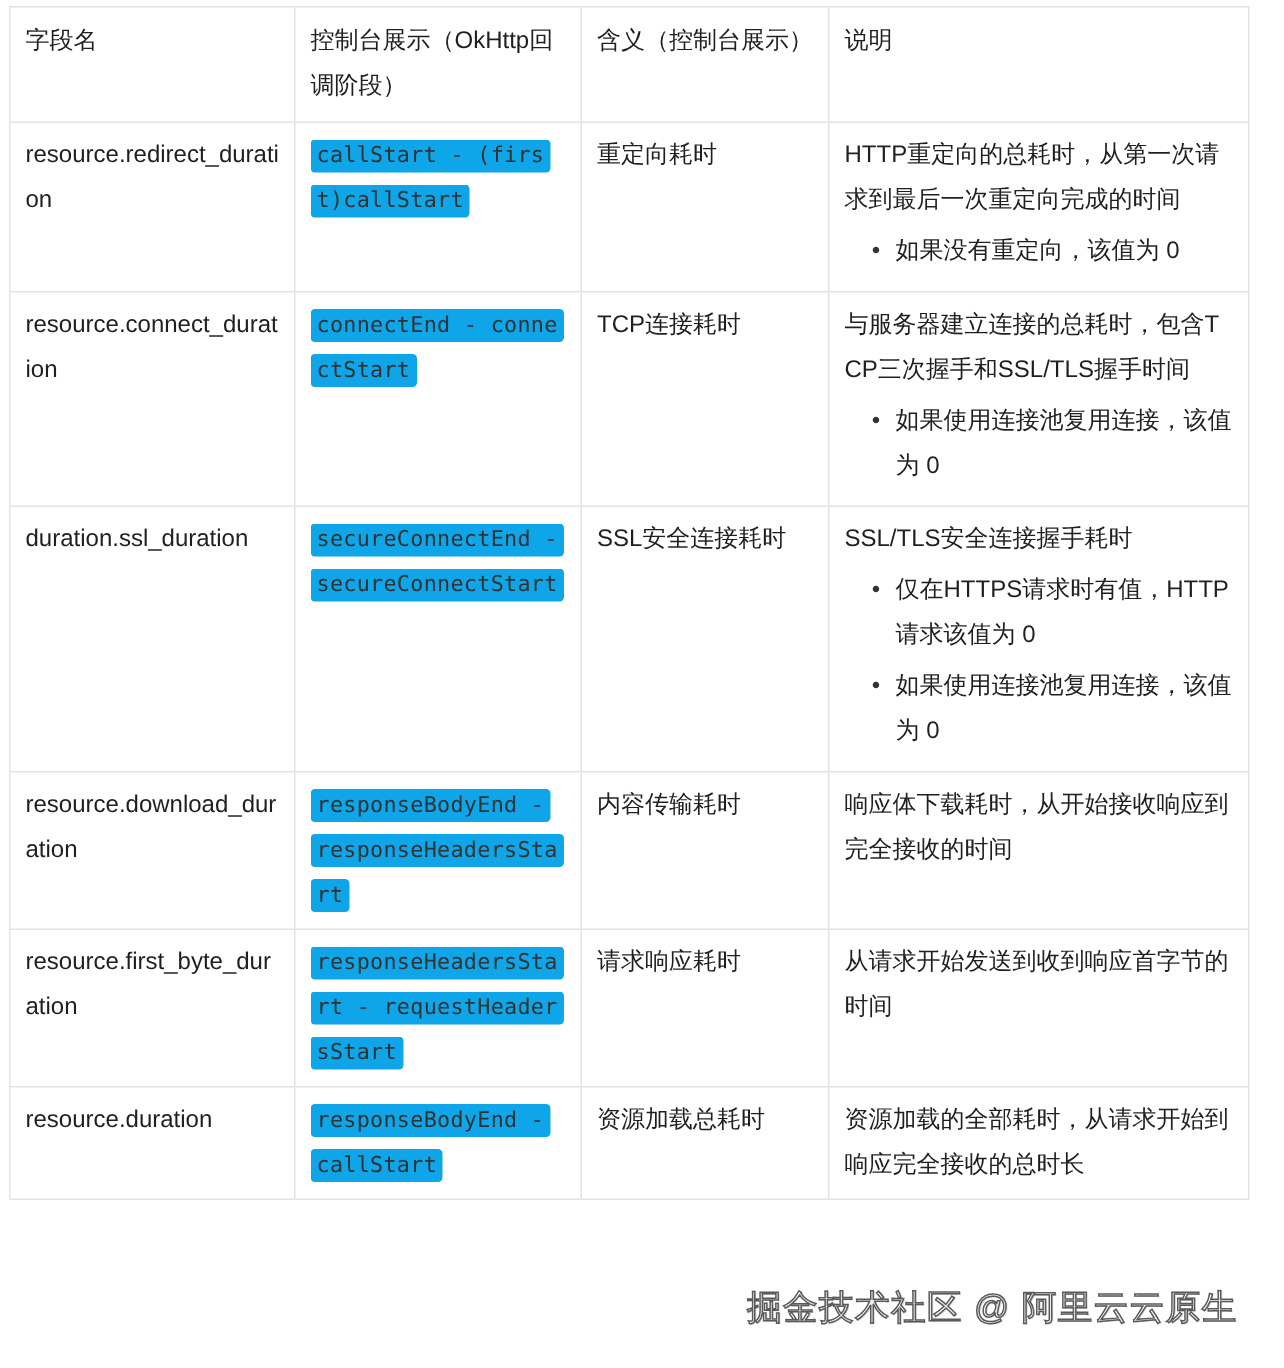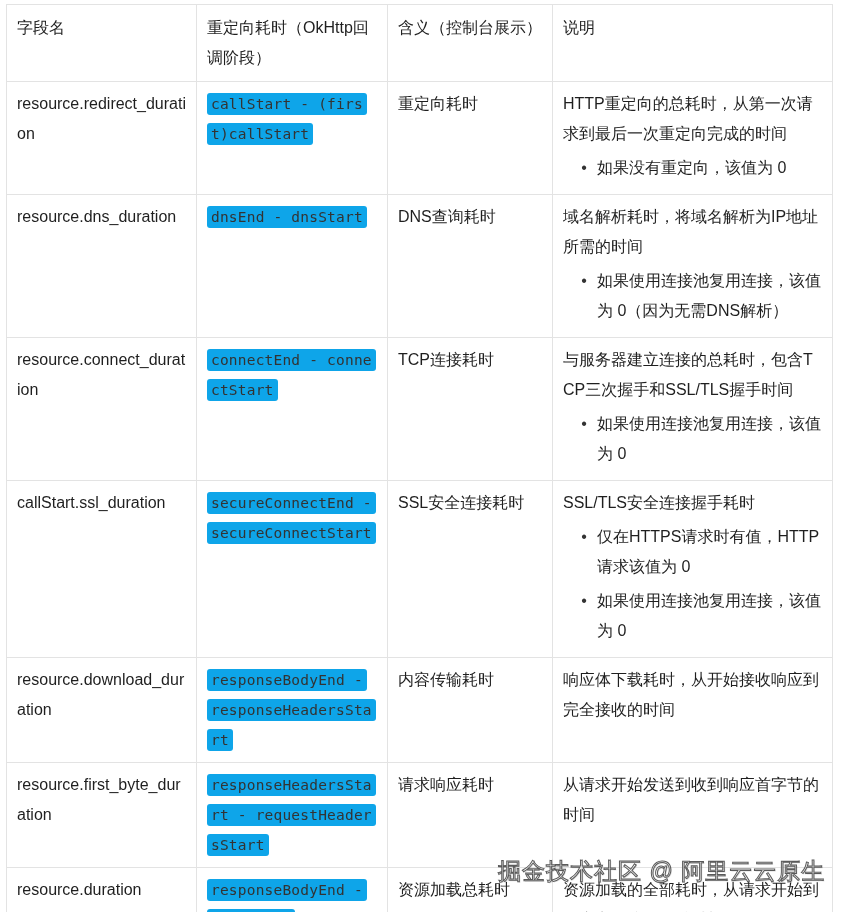--- a/index.html
+++ b/index.html
@@ -103,65 +103,54 @@
   <table class="fields">
     <colgroup>
       <col class="c1">
         <col class="c2">
         <col class="c3">
         <col class="c4">
     </colgroup>
     <thead>
       <tr>
         <th>字段名</th>
-        <th>重定向耗时（OkHttp回调阶段）</th>
+        <th>控制台展示（OkHttp回调阶段）</th>
         <th>含义（控制台展示）</th>
         <th>说明</th>
       </tr>
     </thead>
     <tbody>
 
       <tr style="height:108px">
         <td>resource.redirect_duration</td>
         <td><code class="formula">callStart - (first)callStart</code></td>
         <td>重定向耗时</td>
         <td>
           <span class="desc-text">HTTP重定向的总耗时，从第一次请求到最后一次重定向完成的时间</span>
           <ul class="notes">
             <li><span class="bullet">•</span><span>如果没有重定向，该值为 0</span></li>
           </ul>
         </td>
       </tr>
 
-      <tr style="height:139px">
-        <td>resource.dns_duration</td>
-        <td><code class="formula">dnsEnd - dnsStart</code></td>
-        <td>DNS查询耗时</td>
-        <td>
-          <span class="desc-text">域名解析耗时，将域名解析为IP地址所需的时间</span>
-          <ul class="notes">
-            <li><span class="bullet">•</span><span>如果使用连接池复用连接，该值为 0（因为无需DNS解析）</span></li>
-          </ul>
-        </td>
-      </tr>
 
       <tr style="height:139px">
         <td>resource.connect_duration</td>
         <td><code class="formula">connectEnd - connectStart</code></td>
         <td>TCP连接耗时</td>
         <td>
           <span class="desc-text">与服务器建立连接的总耗时，包含TCP三次握手和SSL/TLS握手时间</span>
           <ul class="notes">
             <li><span class="bullet">•</span><span>如果使用连接池复用连接，该值为 0</span></li>
           </ul>
         </td>
       </tr>
 
       <tr style="height:172px">
-        <td>callStart.ssl_duration</td>
+        <td>duration.ssl_duration</td>
         <td><code class="formula">secureConnectEnd - secureConnectStart</code></td>
         <td>SSL安全连接耗时</td>
         <td>
           <span class="desc-text">SSL/TLS安全连接握手耗时</span>
           <ul class="notes">
             <li><span class="bullet">•</span><span>仅在HTTPS请求时有值，HTTP请求该值为 0</span></li>
             <li><span class="bullet">•</span><span>如果使用连接池复用连接，该值为 0</span></li>
           </ul>
         </td>
       </tr>

